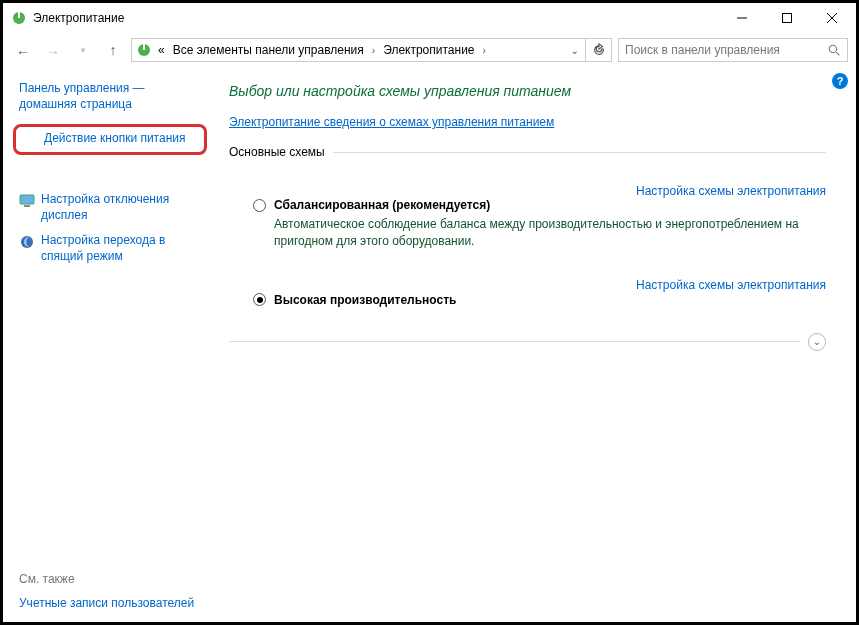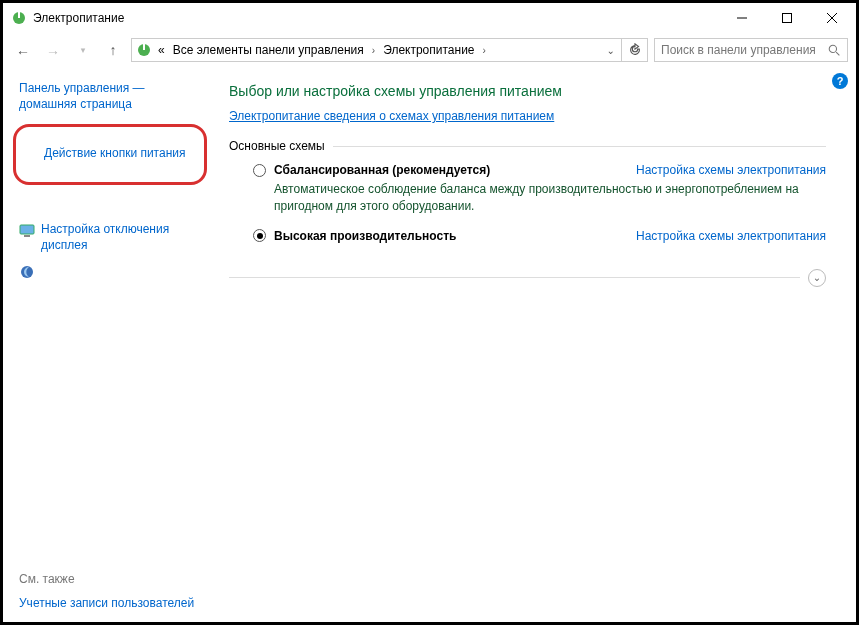--- a/index.html
+++ b/index.html
@@ -47,21 +47,21 @@
     align-items: center;
     padding: 0 4px;
     gap: 4px;
     font-size: 12px;
   }
   .addr-icon { width:16px; height:16px; }
   .addr-seg { padding: 0 2px; }
   .addr-chev { color:#555; font-size:10px; padding:0 2px;}
   .refresh-btn { width:26px; height:24px; border:1px solid #ccc; border-left:none; display:flex; align-items:center; justify-content:center; }
   .searchbar {
-    width: 194px; height: 24px;
+    width: 230px; height: 24px;
     border: 1px solid #ccc;
     display:flex; align-items:center;
     padding: 0 6px;
     color:#777;
     justify-content: space-between;
   }
   .content { flex:1; display:flex; position:relative; }
   .sidebar {
     width: 210px;
     padding: 14px 12px 12px 16px;
@@ -70,52 +70,52 @@
   }
   .link { color:#0066cc; cursor:pointer; }
   .sidebar .sb-item {
     display:flex; align-items:flex-start; gap:6px;
     margin-bottom: 10px;
     line-height:1.3;
   }
   .sb-icon { width:16px; height:16px; flex-shrink:0; margin-top:1px;}
   .highlighted {
     border: 3px solid #d83030;
-    border-radius: 16px;
-    padding: 19px 6px;
+    border-radius: 8px;
+    padding: 4px 6px;
     margin: 2px -6px 8px -6px;
   }
   .sidebar-bottom { margin-top:auto; padding-top:20px;}
   .muted { color:#777; }
   .main {
     flex:1;
     padding: 16px 30px 16px 16px;
     position:relative;
   }
   .help-icon {
     position:absolute; top:6px; right:8px;
     width:16px; height:16px; border-radius:50%;
     background:#0078d7; color:#fff;
     font-size:11px; font-weight:bold;
     display:flex; align-items:center; justify-content:center;
   }
-  h1 { font-size:14px; color:#0a6f3c; font-weight:normal; margin-bottom:10px;}
+  h1 { font-size:14px; color:#0a6f3c; font-weight:normal; margin-bottom:16px;font-style:italic;}
   .desc { line-height:1.4; margin-bottom:4px;}
   .link-u { color:#0066cc; text-decoration:underline; cursor:pointer;}
   .section-hdr {
     display:flex; align-items:center; gap:8px;
     margin: 16px 0 10px 0;
     color:#000;
   }
   .section-hdr .line { flex:1; height:1px; background:#ddd;}
   .plan {
     padding: 0 0 14px 24px;
   }
   .plan-row { display:flex; align-items:center; justify-content:space-between; }
-  .plan-left { display:flex; align-items:center; gap:8px;}
+  .plan-left { display:flex; align-items:center; gap:8px;margin-top:29px;}
   .radio {
     width:13px; height:13px; border:1px solid #555; border-radius:50%;
     display:inline-flex; align-items:center; justify-content:center;
     flex-shrink:0;
   }
   .radio.checked::after { content:''; width:6px; height:6px; background:#000; border-radius:50%; }
   .plan-name { font-weight:bold; }
   .plan-desc { margin: 4px 0 0 21px; line-height:1.4; color:#14532d;}
   .expand-row {
     display:flex; align-items:center; justify-content:space-between;
@@ -223,20 +223,21 @@
       <span class="link">Настройка отключения дисплея</span>
     </div>
 
     <div class="sb-item">
       <span class="sb-icon">
         <svg viewBox="0 0 16 16">
             <circle cx="8" cy="8" r="6" fill="#3a6fb7"></circle>
             <path d="M10 3a5 5 0 0 0 0 10 6 6 0 0 1 0-10" fill="#9cc9f0"></path>
           </svg>
       </span>
+      <span class="link">Настройка перехода в спящий режим</span>
     </div>
 
     <div class="sidebar-bottom">
       <div class="muted" style="margin-bottom:10px;">См. также</div>
       <div class="link">Учетные записи пользователей</div>
     </div>
   </div>
 
   <div class="main">
     <h1>Выбор или настройка схемы управления питанием</h1>

